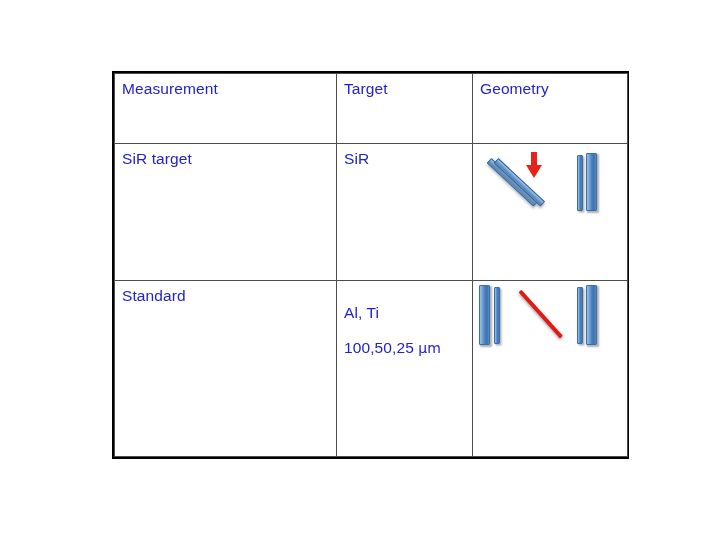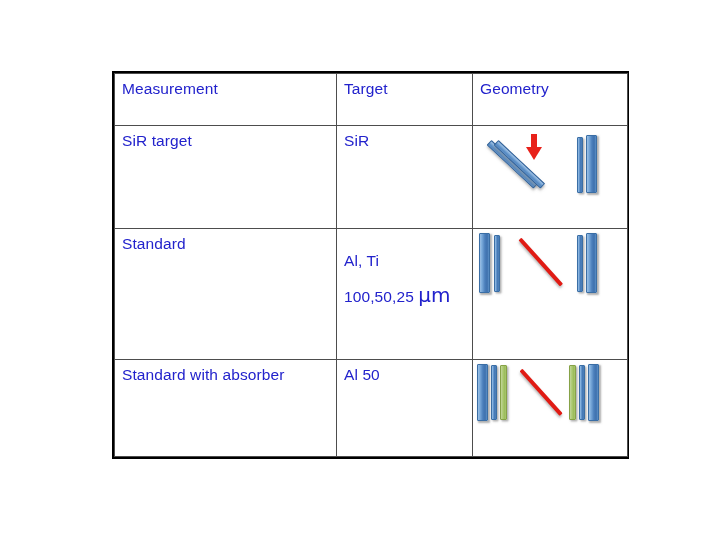--- a/index.html
+++ b/index.html
@@ -51,21 +51,21 @@
     color: #2222cc;
     font-size: 15.5px;
     line-height: 18px;
     padding: 6px 0 0 7px;
     letter-spacing: 0.1px;
     white-space: pre-line;
   }
   .cell-text.two-line { line-height: 17.5px; }
   .mu {
     font-family: "DejaVu Sans", sans-serif;
-    font-size: 20px;
+    font-size: 14px;
   }
 
   
   .geom {
     position: relative;
     width: 100%;
     height: 100%;
   }
   .bar {
     position: absolute;
@@ -190,38 +190,19 @@
             <div class="geom">
               <div class="bar blue" style="left:6px; top:4px; width:9px; height:58px;"></div>
               <div class="bar blue" style="left:21px; top:6px; width:4px; height:55px;"></div>
               <div class="diag red" style="left:47px; top:8px; width:62px; height:4px; transform:rotate(48deg);"></div>
               <div class="bar blue" style="left:104px; top:6px; width:4px; height:55px;"></div>
               <div class="bar blue" style="left:113px; top:4px; width:9px; height:58px;"></div>
             </div>
           </td>
         </tr>
 
-        <tr class="body-row">
-          <td>
-            <div class="cell-text">Standard with absorber</div>
-          </td>
-          <td>
-            <div class="cell-text">Al 50</div>
-          </td>
-          <td>
-            <div class="geom">
-              <div class="bar blue" style="left:4px; top:4px; width:9px; height:55px;"></div>
-              <div class="bar blue" style="left:18px; top:5px; width:4px; height:53px;"></div>
-              <div class="bar green" style="left:27px; top:5px; width:5px; height:53px;"></div>
-              <div class="diag red" style="left:48px; top:8px; width:60px; height:4px; transform:rotate(48deg);"></div>
-              <div class="bar green" style="left:96px; top:5px; width:5px; height:53px;"></div>
-              <div class="bar blue" style="left:106px; top:5px; width:4px; height:53px;"></div>
-              <div class="bar blue" style="left:115px; top:4px; width:9px; height:55px;"></div>
-            </div>
-          </td>
-        </tr>
 
 
       </tbody>
     </table>
   </div>
 
 </div>
 
 </body></html>

